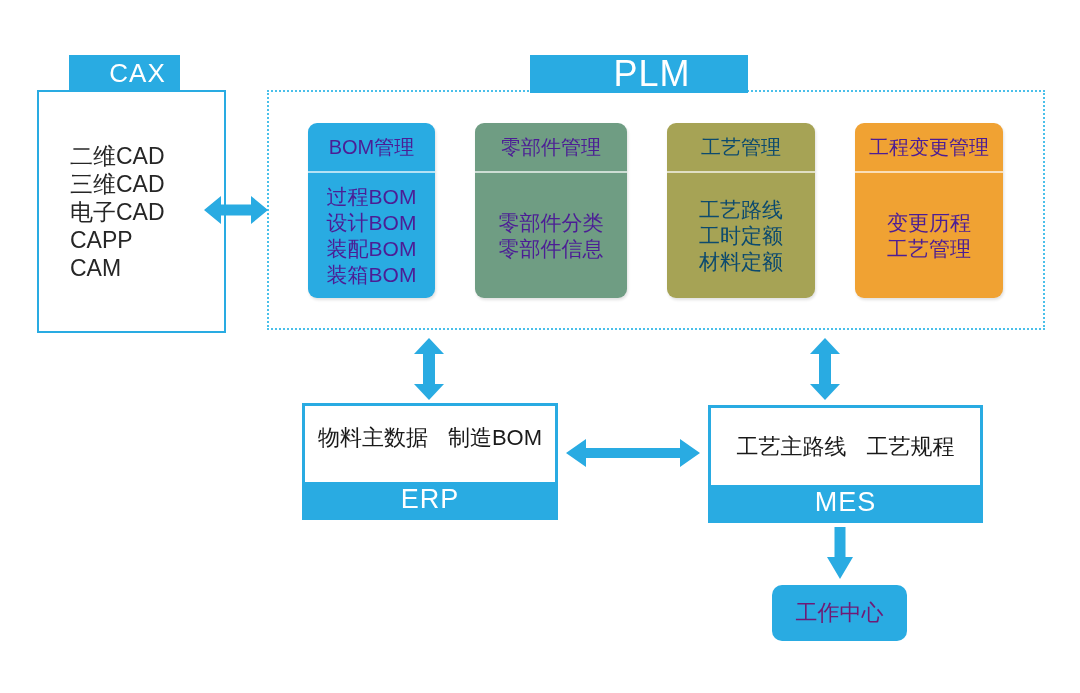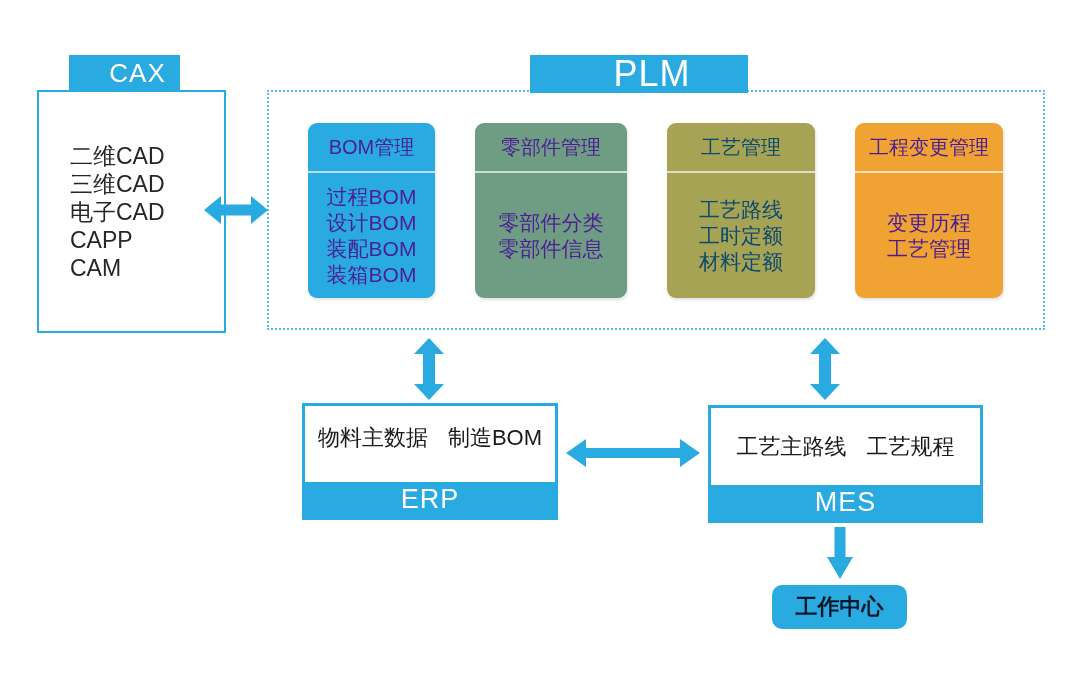--- a/index.html
+++ b/index.html
@@ -55,23 +55,23 @@
   .sys-body{
     flex:1;display:flex;align-items:center;justify-content:center;gap:20px;
     font-size:22px;color:#1a1a1a;white-space:nowrap;
   }
   .sys-footer{
     height:35px;flex:0 0 35px;background:#29ABE2;color:#ffffff;
     display:flex;align-items:center;justify-content:center;font-size:27px;letter-spacing:1px;
   }
   
   #wc-box{
-    position:absolute;left:772px;top:585px;width:135px;height:44px;border-radius:10px;
-    background:#29ABE2;color:#0f172a;display:flex;align-items:center;justify-content:center;
-    font-size:22px;z-index:2;font-weight:bold;
+    position:absolute;left:772px;top:585px;width:135px;height:56px;border-radius:10px;
+    background:#29ABE2;color:#701a75;display:flex;align-items:center;justify-content:center;
+    font-size:22px;z-index:2;
   }
   
   .arrow{position:absolute;z-index:2;}
   .arrow polygon{fill:#29ABE2;}
   #arrow-cax-plm{left:204px;top:196px;}
   #arrow-plm-erp{left:414px;top:338px;}
   #arrow-plm-mes{left:810px;top:338px;}
   #arrow-erp-mes{left:566px;top:439px;}
   #arrow-mes-wc{left:827px;top:527px;}
 </style>

